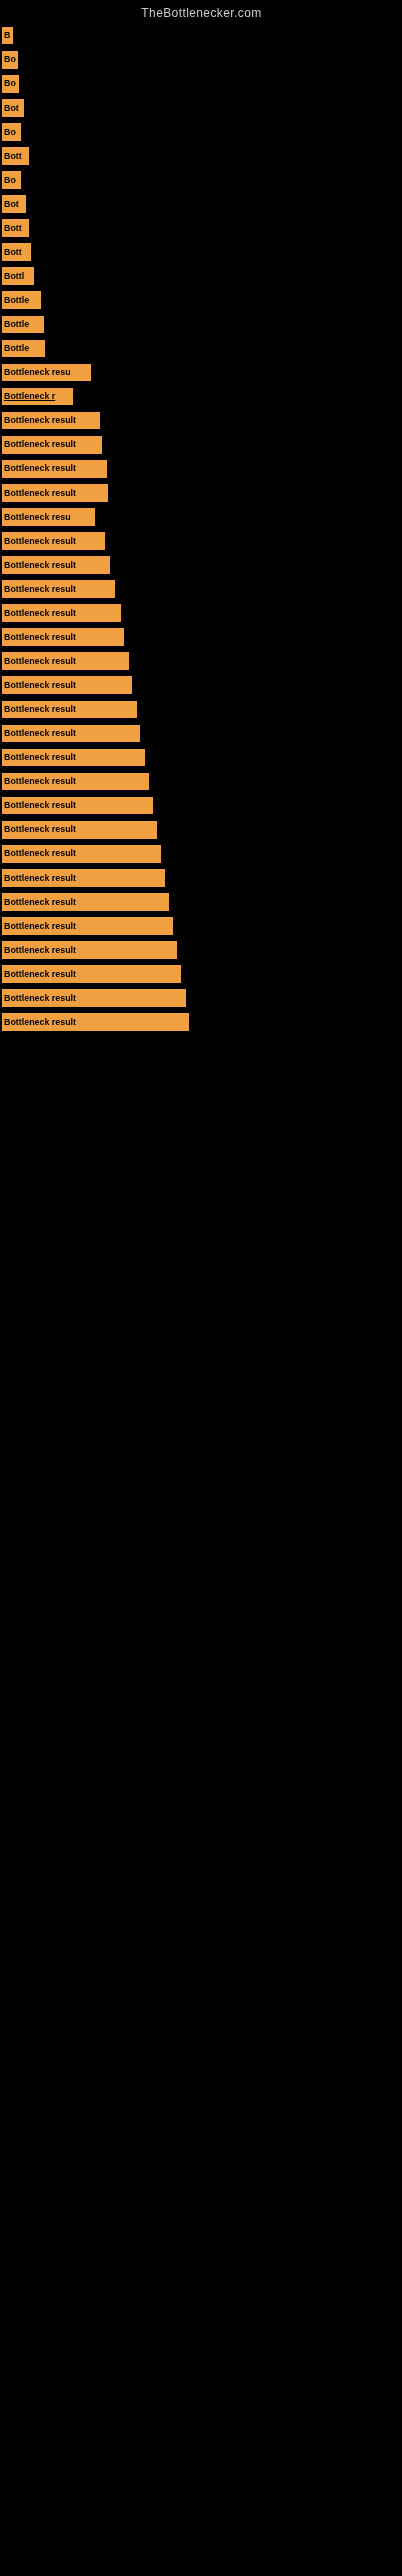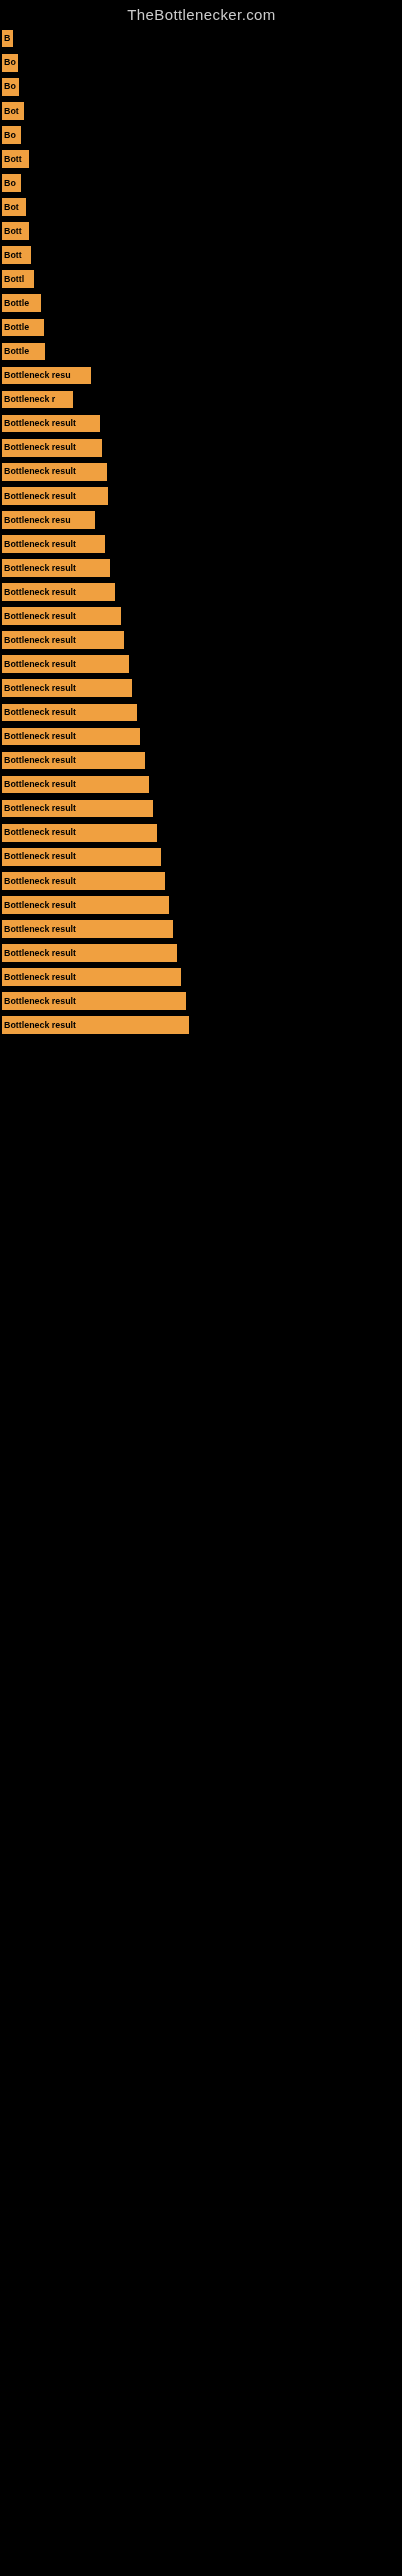--- a/index.html
+++ b/index.html
@@ -9,21 +9,21 @@
     }
     body {
       background-color: #000000;
       width: 403px;
       min-height: 2576px;
       font-family: Arial, sans-serif;
       position: relative;
     }
     .site-title {
       color: #cccccc;
-      font-size: 15px;
+      font-size: 12px;
       text-align: center;
       padding: 6.4px 0 3.2px 0;
       letter-spacing: 0.4px;
     }
     .bar-row {
       display: flex;
       align-items: center;
       margin: 0 0 0 1.6px;
       padding: 3.2px 0;
     }
@@ -84,21 +84,21 @@
     <div class="bar-row">
       <span class="bar-label" style="width: 42px; min-width: 42px;">Bottle</span>
     </div>
     <div class="bar-row">
       <span class="bar-label" style="width: 43px; min-width: 43px;">Bottle</span>
     </div>
     <div class="bar-row">
       <span class="bar-label" style="width: 89px; min-width: 89px;">Bottleneck resu</span>
     </div>
     <div class="bar-row">
-      <span class="bar-label" style="width: 71px; min-width: 71px;">Bottleneck r</span>
+      <span class="bar-label" style="width: 71px; min-width: 71px; text-decoration: underline;">Bottleneck r</span>
     </div>
     <div class="bar-row">
       <span class="bar-label" style="width: 98px; min-width: 98px;">Bottleneck result</span>
     </div>
     <div class="bar-row">
       <span class="bar-label" style="width: 100px; min-width: 100px;">Bottleneck result</span>
     </div>
     <div class="bar-row">
       <span class="bar-label" style="width: 105px; min-width: 105px;">Bottleneck result</span>
     </div>

